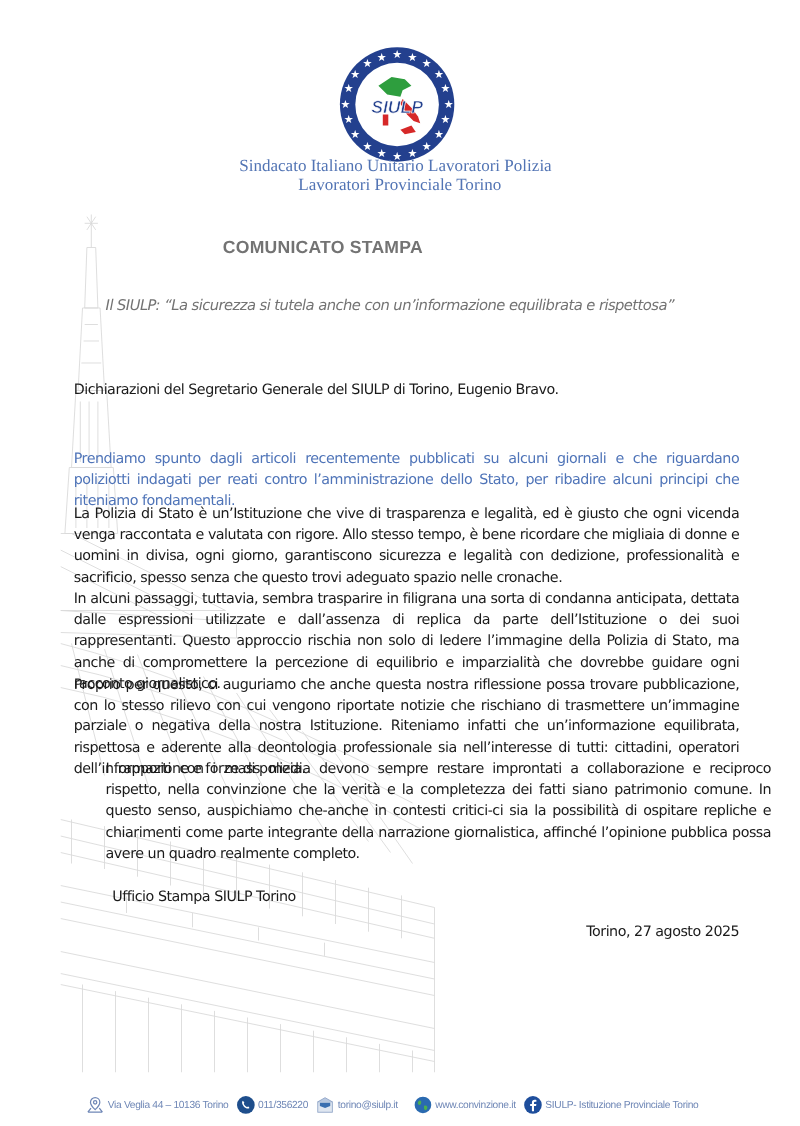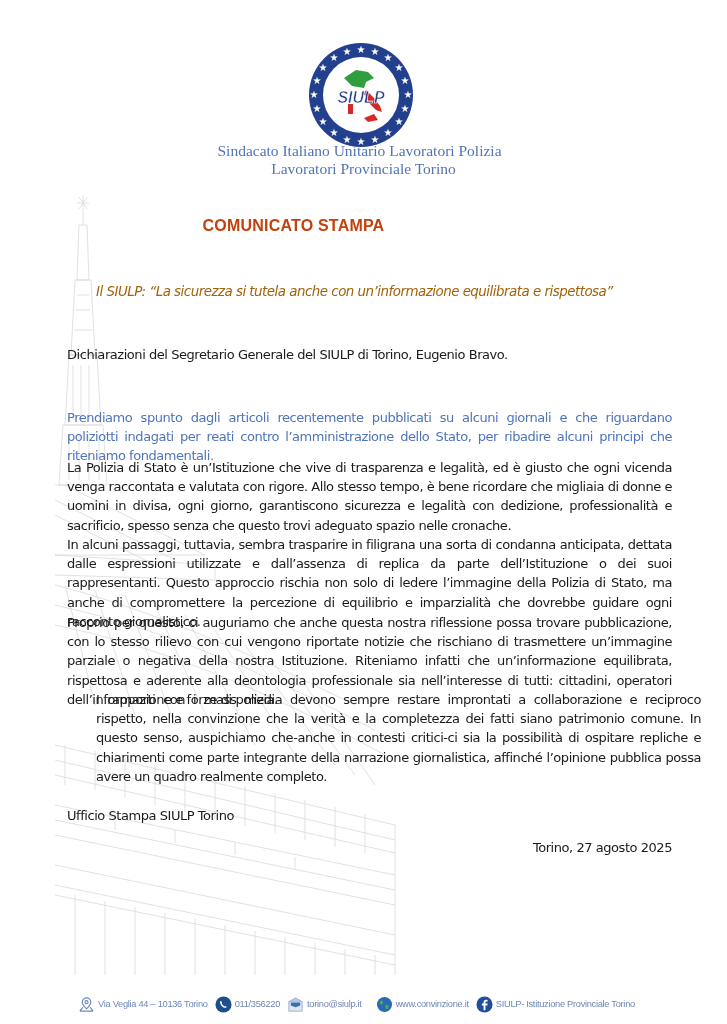--- a/index.html
+++ b/index.html
@@ -6,31 +6,31 @@
   body { width: 727px; height: 1024px; position: relative; overflow: hidden; font-family: "DejaVu Sans", sans-serif; color: #1a1a1a; }
   .page { position: absolute; left: 0; top: 0; width: 727px; height: 1024px; }
 
   .watermark { position: absolute; left: 55px; top: 185px; width: 370px; height: 790px; }
 
   .logo { position: absolute; left: 308px; top: 42px; width: 106px; height: 106px; }
   .org { position: absolute; left: 0; width: 727px; text-align: center; font-family: "Liberation Serif", serif; color: #5274b4; font-size: 15.5px; }
   .org1 { top: 142px; left: -4px; }
   .org2 { top: 160px; }
 
-  .title { position: absolute; left: 0; width: 587px; top: 217px; text-align: center; font-family: "Liberation Sans", sans-serif; font-weight: bold; font-size: 16px; color: #c2410c; letter-spacing: 0.2px; }
-  .subtitle { position: absolute; left: 96px; top: 284px; font-family: "DejaVu Sans", sans-serif; font-style: italic; font-size: 13.4px; color: #a16207; letter-spacing: -0.5px; }
+  .title { position: absolute; left: 0; width: 587px; top: 217px; text-align: center; font-family: "Liberation Sans", sans-serif; font-weight: bold; font-size: 16px; color: #737373; letter-spacing: 0.2px; }
+  .subtitle { position: absolute; left: 96px; top: 271px; font-family: "DejaVu Sans", sans-serif; font-style: italic; font-size: 13.4px; color: #737373; letter-spacing: -0.5px; }
 
   .text { position: absolute; left: 67px; width: 605px; font-family: "DejaVu Sans", sans-serif; font-size: 13px; line-height: 19.2px; letter-spacing: -0.45px; text-align: justify; color: #1a1a1a; }
   .decl { top: 345px; text-align: left; }
   .blue { top: 408px; color: #4f74b8; }
   .p1 { top: 458px; }
   .p2 { top: 535px; }
   .p3 { top: 613px; }
   .p4 { top: 690px; margin-left: 29px; }
-  .sign { top: 806px; text-align: left; }
+  .sign { top: 806px; text-align: left; margin-left: 35px; }
   .date { top: 838px; text-align: right; }
 
   .footer { position: absolute; top: 994px; left: 78px; height: 20px; display: flex; align-items: center; font-family: Liberation Sans, sans-serif; font-size: 9.3px; color: #6f87b6; letter-spacing: -0.3px; white-space: nowrap; }
   .fi { display: inline-flex; align-items: center; }
   .ficon { display: inline-block; width: 17px; height: 17px; margin-right: 3px; }
   .gap { width: 7px; display: inline-block; }
 </style>
 </head>
 <body>
 

